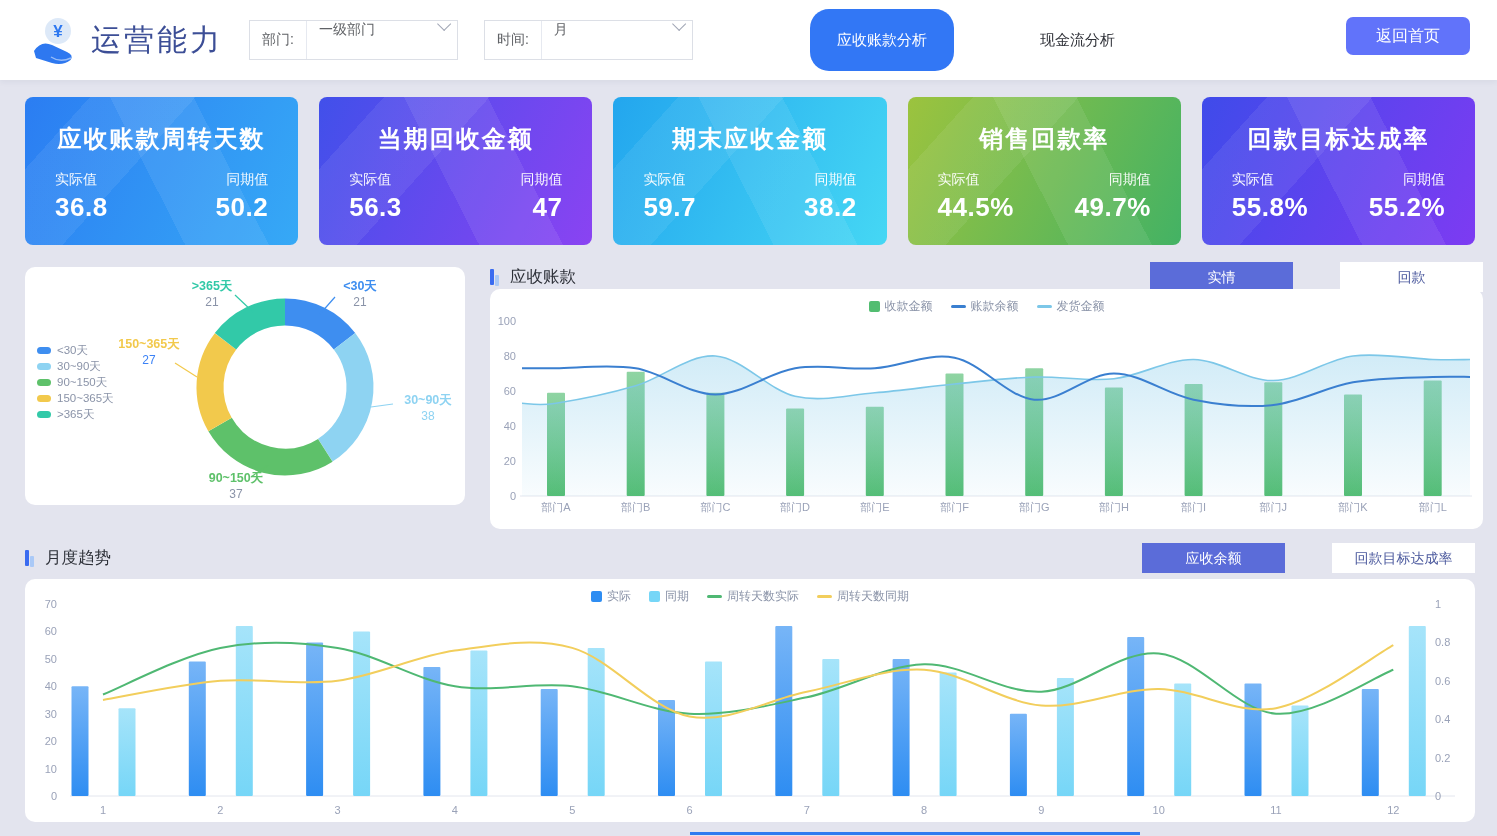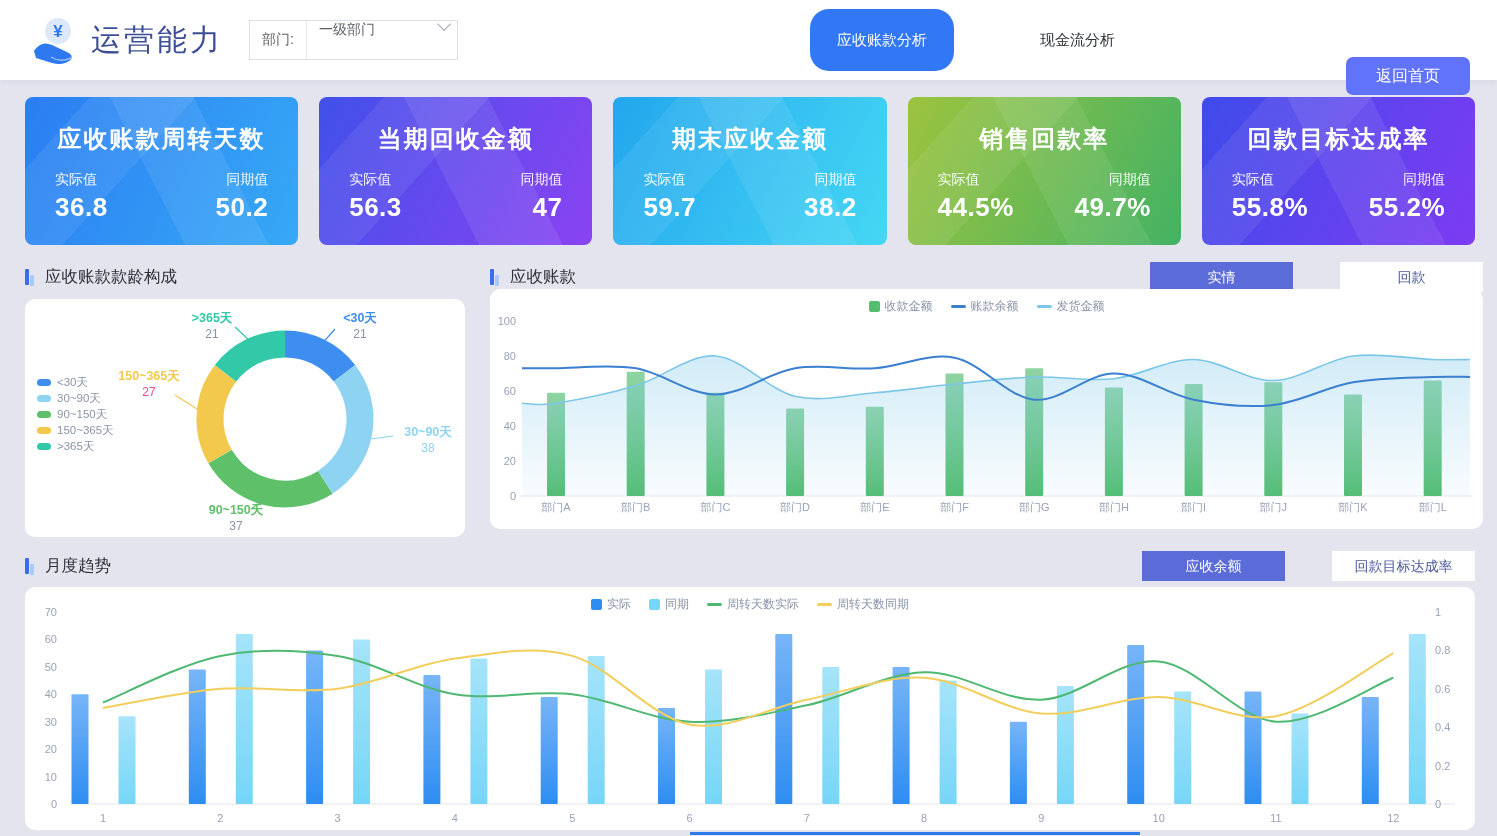--- a/index.html
+++ b/index.html
@@ -15,21 +15,21 @@
   .logo-wrap{display:flex;align-items:center;}
   .app-title{font-size:30px;font-weight:normal;color:#3c4e96;letter-spacing:3px;margin-left:10px;}
   .filter{display:flex;align-items:center;height:38px;border:1px solid #dcdfe6;background:#fff;margin-left:26px;}
   .filter-label{padding:0 12px;font-size:14px;color:#606266;height:100%;display:flex;align-items:center;border-right:1px solid #e6e9f0;}
   .select{display:flex;align-items:flex-start;justify-content:space-between;width:128px;padding:0 10px 0 12px;font-size:14px;color:#606266;cursor:pointer;height:100%;}
   .chev{width:9px;height:9px;border-right:1.6px solid #a0a6b5;border-bottom:1.6px solid #a0a6b5;transform:rotate(45deg) translateY(-3px);}
   .nav{position:absolute;left:810px;top:17px;display:flex;align-items:center;gap:86px;height:46px;}
   .nav-pill{background:#3277f5;color:#fff;font-size:15px;padding:12px 27px;height:38px;line-height:38px;border-radius:19px;cursor:pointer;}
   .nav-plain{color:#2f3138;font-size:15px;cursor:pointer;}
   .back-btn{position:absolute;right:27px;top:17px;width:124px;height:38px;line-height:38px;text-align:center;
-    background:#6173fa;color:#fff;font-size:16px;border-radius:7px;cursor:pointer;margin-top:40px;}
+    background:#6173fa;color:#fff;font-size:16px;border-radius:7px;cursor:pointer;}
   
   .cards{display:flex;gap:21px;padding:17px 22px 0 25px;}
   .card{flex:1;height:148px;border-radius:8px;color:#fff;position:relative;overflow:hidden;}
   .card::after{content:"";position:absolute;inset:0;
     background:
       linear-gradient(63deg,transparent 46%,rgba(255,255,255,.08) 46%,rgba(255,255,255,.08) 70%,transparent 70%),
       linear-gradient(-48deg,transparent 58%,rgba(255,255,255,.07) 58%,rgba(255,255,255,.07) 84%,transparent 84%);
     pointer-events:none;}
   .card-title{text-align:center;margin-top:26px;font-size:24px;font-weight:bold;letter-spacing:2px;}
   .card-row{display:flex;justify-content:space-between;padding:0 30px;margin-top:16px;}
@@ -88,20 +88,27 @@
   </div>
 
   <div class="filter">
     <span class="filter-label">部门:</span>
     <div class="select">
       <span>一级部门</span>
       <span class="chev"></span>
     </div>
   </div>
 
+  <div class="filter">
+    <span class="filter-label">时间:</span>
+    <div class="select">
+      <span>月</span>
+      <span class="chev"></span>
+    </div>
+  </div>
 
   <div class="nav">
     <div class="nav-pill">应收账款分析</div>
     <div class="nav-plain">现金流分析</div>
   </div>
 
   <div class="back-btn">返回首页</div>
 </div>
 
 <div class="cards" id="cards">
@@ -167,27 +174,20 @@
         <div class="cell right">
           <div class="cell-label">同期值</div>
           <div class="cell-value">55.2%</div>
         </div>
       </div>
     </div>
   </div>
 
 <div class="row2">
   <div class="col-left">
-    <div class="sec-head">
-      <span class="accent">
-          <i class="a1"></i>
-          <i class="a2"></i>
-        </span>
-      <span class="sec-title">应收账款款龄构成</span>
-    </div>
     <div class="panel panel-aging" id="agingPanel">
       <svg id="donutSvg" width="440" height="238">
           <path d="M260.0,45.0 A75,75 0 0 1 319.5,74.3" stroke="#3e8ef0" stroke-width="27" fill="none"></path>
           <path d="M319.5,74.3 A75,75 0 0 1 300.3,183.2" stroke="#8ed3f2" stroke-width="27" fill="none"></path>
           <path d="M300.3,183.3 A75,75 0 0 1 195.1,157.5" stroke="#5ec16a" stroke-width="27" fill="none"></path>
           <path d="M195.0,157.5 A75,75 0 0 1 200.5,74.4" stroke="#f2c94c" stroke-width="27" fill="none"></path>
           <path d="M200.5,74.3 A75,75 0 0 1 260.0,45.0" stroke="#32c9a8" stroke-width="27" fill="none"></path>
           <line x1="295" y1="47" x2="310" y2="30" stroke="#3e8ef0" stroke-width="1.2"></line>
           <line x1="346" y1="140" x2="368" y2="137" stroke="#8ed3f2" stroke-width="1.2"></line>
           <line x1="226" y1="210" x2="243" y2="198" stroke="#5ec16a" stroke-width="1.2"></line>
@@ -223,21 +223,21 @@
         <div class="callout" style="left: 370px; top: 126px; width: 66px;">
           <div class="co-name" style="color:#8ed3f2">30~90天</div>
           <div class="co-val" style="color:#8ed3f2">38</div>
         </div>
         <div class="callout" style="left: 172px; top: 204px; width: 78px;">
           <div class="co-name" style="color:#5ec16a">90~150天</div>
           <div class="co-val">37</div>
         </div>
         <div class="callout" style="left: 84px; top: 70px; width: 80px;">
           <div class="co-name" style="color:#f2c94c">150~365天</div>
-          <div class="co-val" style="color:#ec4899">27</div>
+          <div class="co-val" style="color:#3b82f6">27</div>
         </div>
         <div class="callout" style="left: 155px; top: 12px; width: 64px;">
           <div class="co-name" style="color:#32c9a8">&gt;365天</div>
           <div class="co-val">21</div>
         </div>
       </div>
   </div>
 
   <div class="col-right">
     <div class="sec-head">

